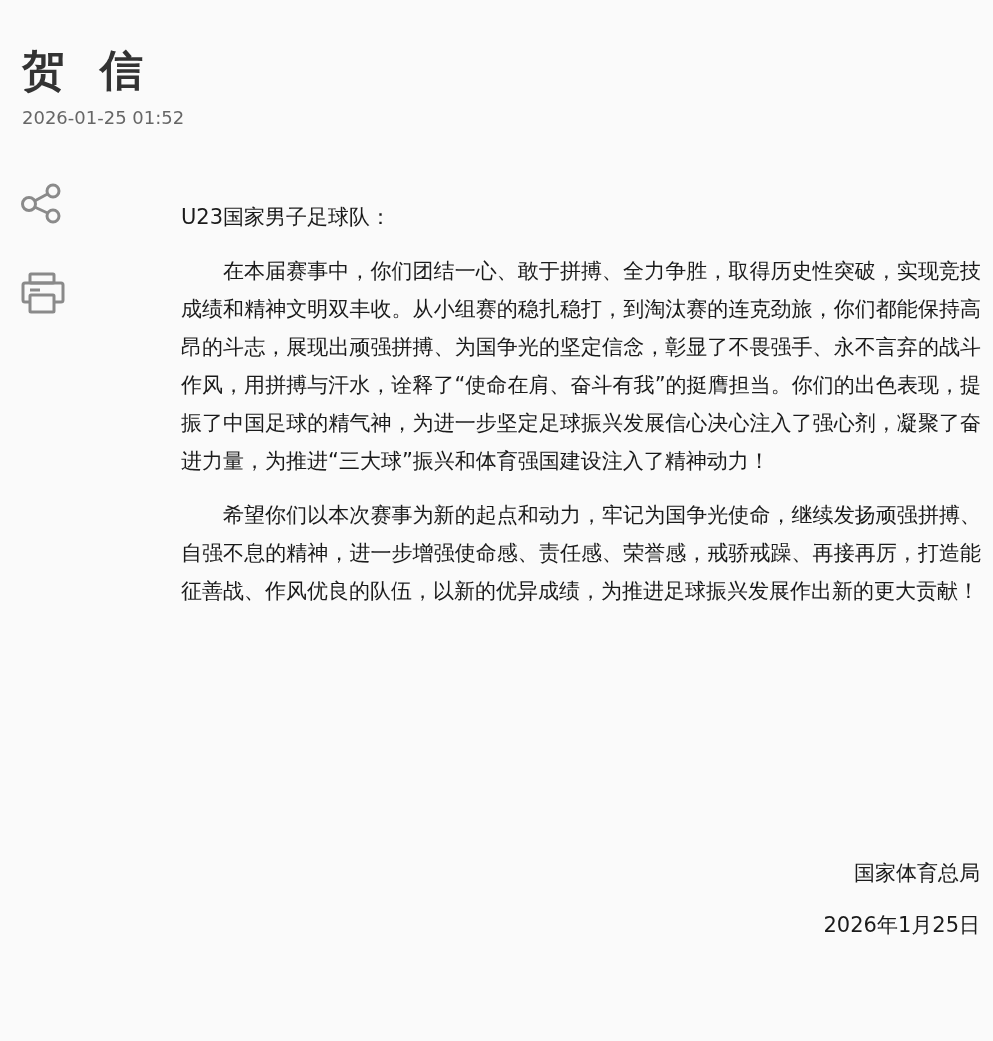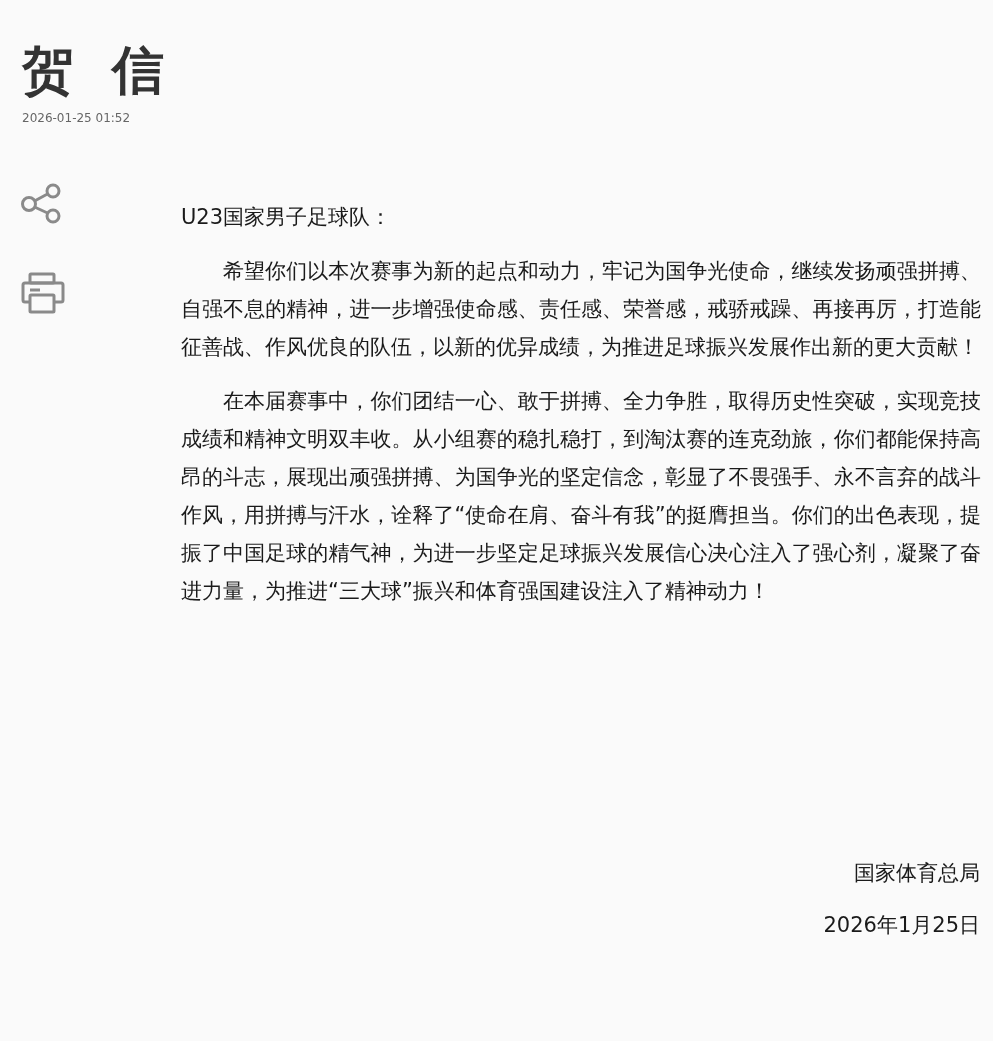--- a/index.html
+++ b/index.html
@@ -5,26 +5,26 @@
   html, body { margin: 0; padding: 0; }
   body {
     width: 993px; height: 1041px; overflow: hidden;
     background: #fafafa;
     color: #1a1a1a;
     font-family: "DejaVu Sans", "Liberation Sans", sans-serif;
     position: relative;
   }
   .title {
     position: absolute; left: 22px; top: 44px;
-    font-size: 52px; font-weight: bold; letter-spacing: 10px;
+    font-size: 43px; font-weight: bold; letter-spacing: 10px;
     color: #333333; margin: 0; line-height: 52px;
   }
   .timestamp {
     position: absolute; left: 22px; top: 108px;
-    font-size: 12px; color: #666666; line-height: 20px;
+    font-size: 18px; color: #666666; line-height: 20px;
   }
   .tools { position: absolute; left: 20px; top: 180px; width: 46px; }
   .tool { display: block; width: 46px; height: 46px; margin-bottom: 44px; cursor: pointer; }
   .tool svg { width: 46px; height: 46px; display: block; }
   .article {
     position: absolute; left: 181px; top: 182px; width: 800px;
     font-size: 21px; line-height: 38px; color: #1a1a1a;
   }
   .article p { margin: 16px 0 0 0; text-align: justify; }
   .salutation { margin-bottom: 2px !important; }
@@ -54,18 +54,18 @@
       <rect x="10" y="4" width="24" height="9" rx="1"></rect>
       <rect x="3" y="13" width="40" height="19" rx="2"></rect>
       <line x1="10" y1="20" x2="20" y2="20"></line>
       <rect x="10" y="25" width="24" height="17" rx="1" fill="#fafafa"></rect>
     </svg>
   </span>
 </div>
 
 <div class="article">
   <p class="salutation">U23国家男子足球队：</p>
+  <p class="para">在本届赛事中，你们团结一心、敢于拼搏、全力争胜，取得历史性突破，实现竞技成绩和精神文明双丰收。从小组赛的稳扎稳打，到淘汰赛的连克劲旅，你们都能保持高昂的斗志，展现出顽强拼搏、为国争光的坚定信念，彰显了不畏强手、永不言弃的战斗作风，用拼搏与汗水，诠释了“使命在肩、奋斗有我”的挺膺担当。你们的出色表现，提振了中国足球的精气神，为进一步坚定足球振兴发展信心决心注入了强心剂，凝聚了奋进力量，为推进“三大球”振兴和体育强国建设注入了精神动力！</p>
   <p class="para">希望你们以本次赛事为新的起点和动力，牢记为国争光使命，继续发扬顽强拼搏、自强不息的精神，进一步增强使命感、责任感、荣誉感，戒骄戒躁、再接再厉，打造能征善战、作风优良的队伍，以新的优异成绩，为推进足球振兴发展作出新的更大贡献！</p>
-  <p class="para">在本届赛事中，你们团结一心、敢于拼搏、全力争胜，取得历史性突破，实现竞技成绩和精神文明双丰收。从小组赛的稳扎稳打，到淘汰赛的连克劲旅，你们都能保持高昂的斗志，展现出顽强拼搏、为国争光的坚定信念，彰显了不畏强手、永不言弃的战斗作风，用拼搏与汗水，诠释了“使命在肩、奋斗有我”的挺膺担当。你们的出色表现，提振了中国足球的精气神，为进一步坚定足球振兴发展信心决心注入了强心剂，凝聚了奋进力量，为推进“三大球”振兴和体育强国建设注入了精神动力！</p>
 </div>
 
 <div class="sign org">国家体育总局</div>
 <div class="sign date">2026年1月25日</div>
 
 </body></html>

